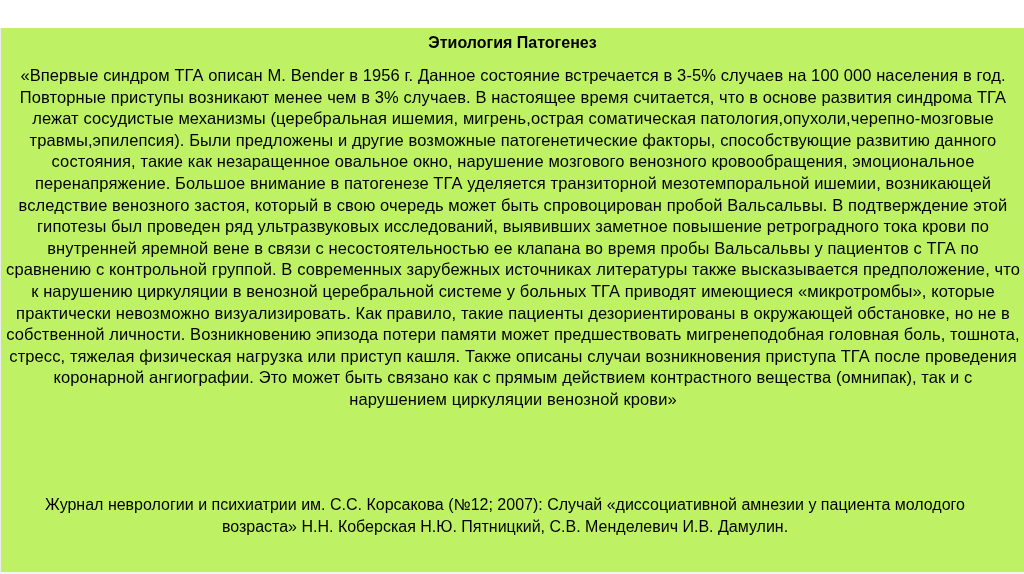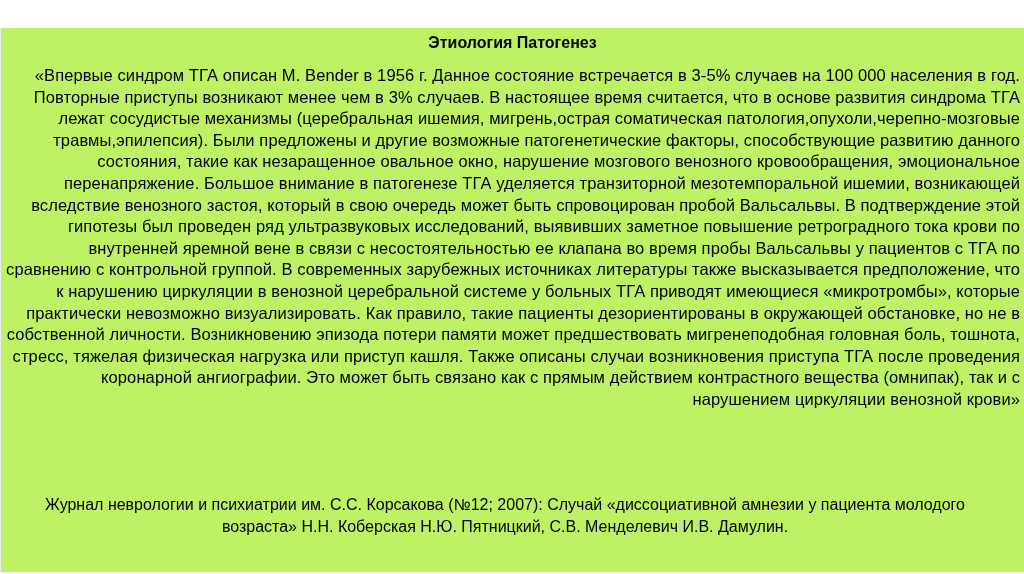--- a/index.html
+++ b/index.html
@@ -37,21 +37,21 @@
   }
   .body-text {
     position: absolute;
     top: 37px;
     left: 5px;
     right: 4px;
     font-size: 16.5px;
     line-height: 21.6px;
     margin: 0;
     letter-spacing: 0.1px;
-    text-align: right;
+    text-align: center;
   }
   .citation-text {
     position: absolute;
     top: 466px;
     left: 28px;
     width: 952px;
     font-size: 16px;
     line-height: 22px;
     margin: 0;
     text-align: center;

